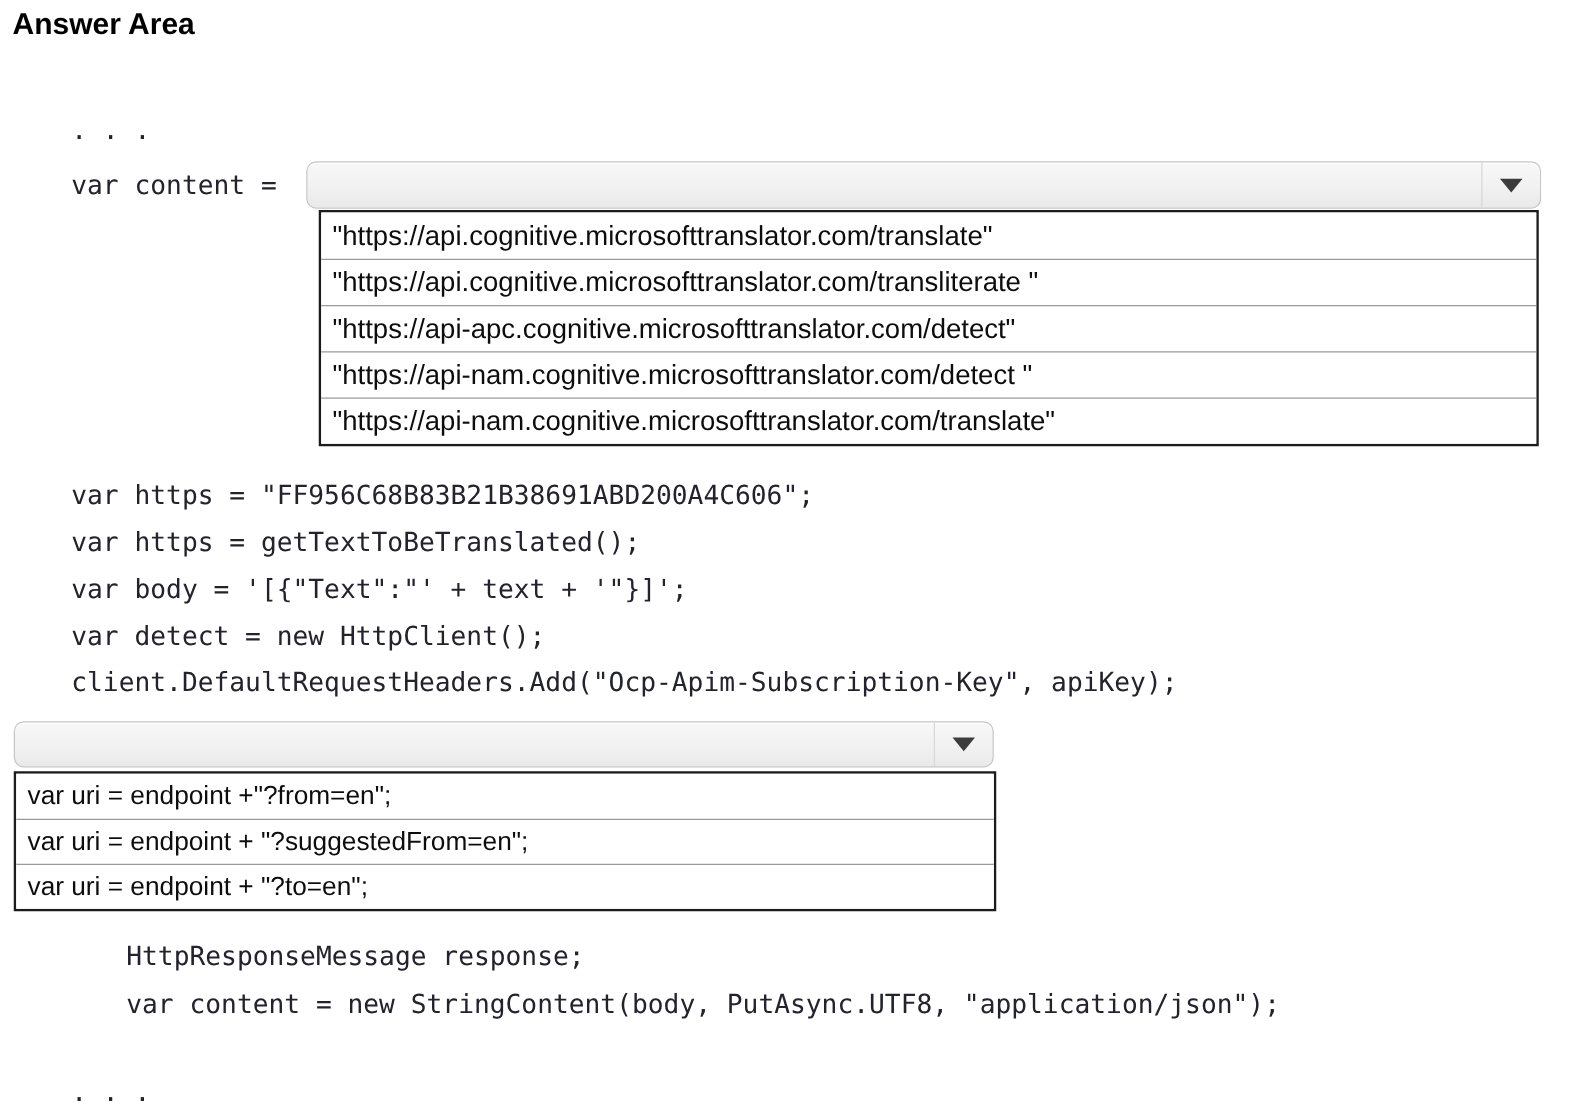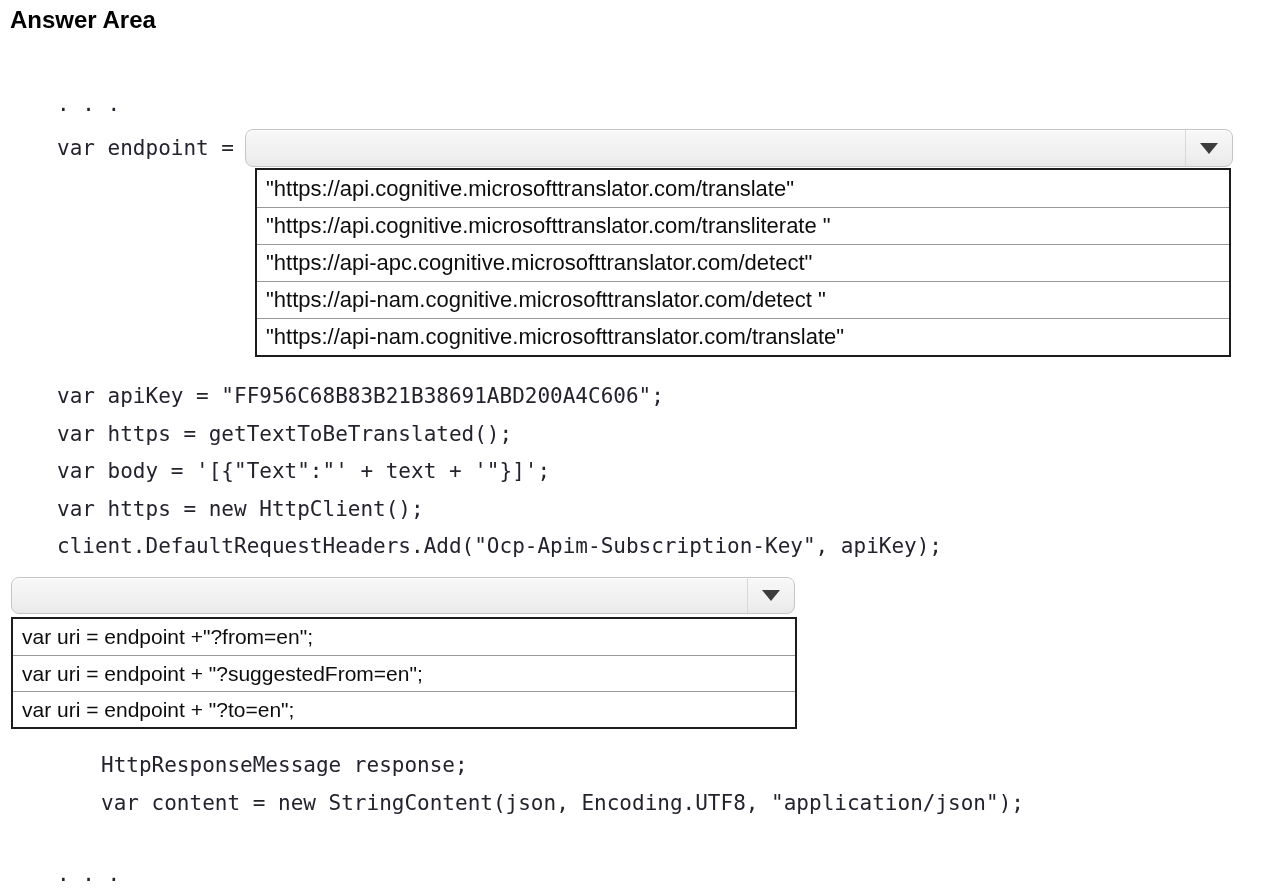--- a/index.html
+++ b/index.html
@@ -83,60 +83,60 @@
 </style>
 </head>
 <body>
 
 <div class="page">
 
   <div class="title">Answer Area</div>
 
   <div class="codeline" style="left:57px; top:92px;">. . .</div>
 
-  <div class="codeline" style="left:57px; top:136px;">var endpoint = </div>
+  <div class="codeline" style="left:57px; top:136px;">var content = </div>
 
   <div class="select" style="left:245px; top:129px; width:988px;">
     <div class="value"></div>
     <div class="arrowbox">
       <div class="tri"></div>
     </div>
   </div>
 
   <div class="codeline" style="left:1246px; top:138px;">;</div>
 
   <div class="optlist optlist1">
       <div class="opt">"https://api.cognitive.microsofttranslator.com/translate"</div>
       <div class="opt">"https://api.cognitive.microsofttranslator.com/transliterate "</div>
       <div class="opt">"https://api-apc.cognitive.microsofttranslator.com/detect"</div>
       <div class="opt">"https://api-nam.cognitive.microsofttranslator.com/detect "</div>
       <div class="opt">"https://api-nam.cognitive.microsofttranslator.com/translate"</div>
     </div>
 
   <div class="codeblock" style="top:378px;">
-      <div class="cline">var apiKey = "FF956C68B83B21B38691ABD200A4C606";</div>
+      <div class="cline">var https = "FF956C68B83B21B38691ABD200A4C606";</div>
       <div class="cline">var https = getTextToBeTranslated();</div>
       <div class="cline">var body = '[{"Text":"' + text + '"}]';</div>
-      <div class="cline">var https = new HttpClient();</div>
+      <div class="cline">var detect = new HttpClient();</div>
       <div class="cline">client.DefaultRequestHeaders.Add("Ocp-Apim-Subscription-Key", apiKey);</div>
     </div>
 
   <div class="select" style="left:11px; top:577px; width:784px; height:37px;">
     <div class="value"></div>
     <div class="arrowbox">
       <div class="tri"></div>
     </div>
   </div>
 
   <div class="optlist optlist2">
       <div class="opt">var uri = endpoint +"?from=en";</div>
       <div class="opt">var uri = endpoint + "?suggestedFrom=en";</div>
       <div class="opt">var uri = endpoint + "?to=en";</div>
     </div>
 
   <div class="codeblock" style="top:747px;margin-left:44px;">
       <div class="cline">HttpResponseMessage response;</div>
-      <div class="cline">var content = new StringContent(json, Encoding.UTF8, "application/json");</div>
+      <div class="cline">var content = new StringContent(body, PutAsync.UTF8, "application/json");</div>
     </div>
 
   <div class="codeline" style="left:57px; top:862px;">. . .</div>
 
 </div>
 
 </body></html>

